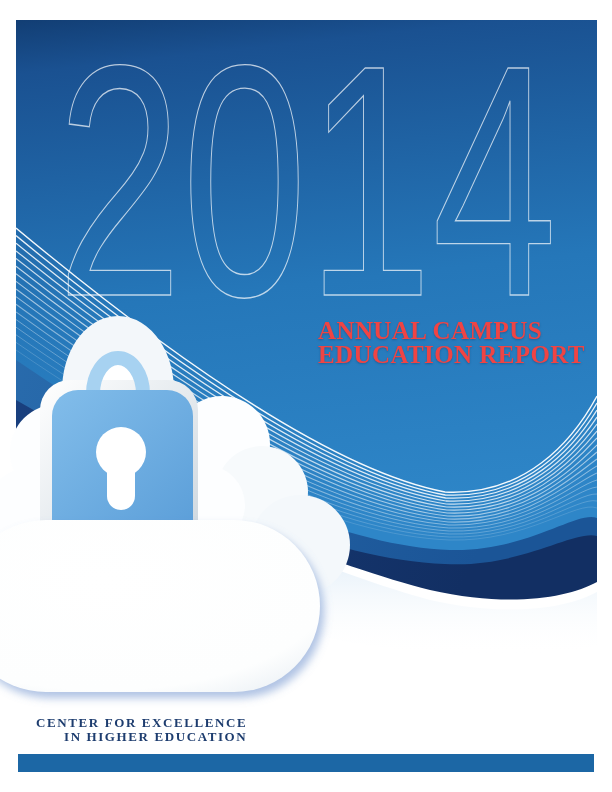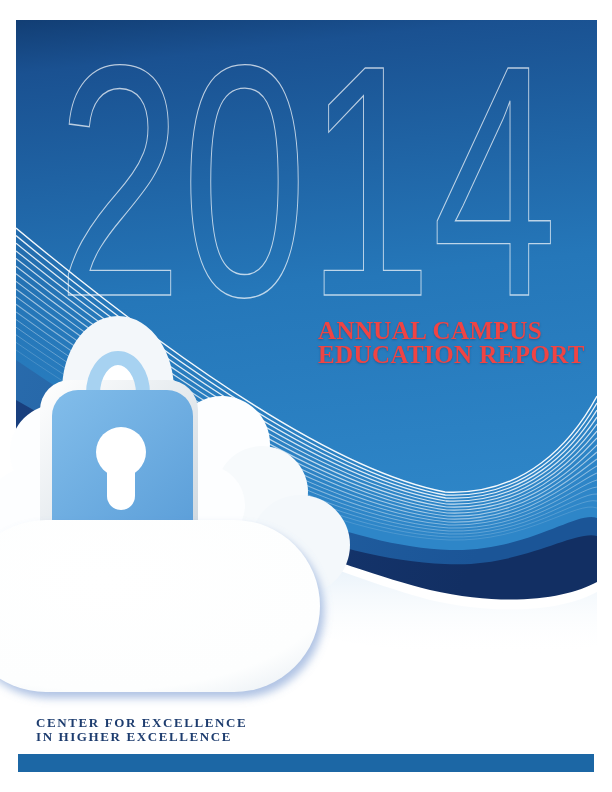--- a/index.html
+++ b/index.html
@@ -4,21 +4,21 @@
 <style>
   html,body{margin:0;padding:0;background:#ffffff;}
   #page{position:relative;width:612px;height:792px;background:#ffffff;overflow:hidden;
         font-family:"Liberation Serif", serif;}
   #art{position:absolute;left:0;top:0;}
   .report-title{position:absolute;left:318px;top:319px;width:260px;
         font-family:"Liberation Serif", serif;font-weight:bold;font-size:25px;line-height:23.5px;
         color:#ef4444;letter-spacing:0.4px;text-shadow:0 1px 2px rgba(10,50,90,0.35);white-space:nowrap;}
   .org-name{position:absolute;left:36px;top:716px;
         font-family:"Liberation Serif", serif;font-weight:bold;font-size:13px;line-height:13.5px;
-        color:#1e3d6f;letter-spacing:1.6px;white-space:nowrap;}
+        color:#1e3d6f;letter-spacing:1.6px;white-space:nowrap;text-align:right;}
   .accent-bar{position:absolute;left:18px;top:754px;width:576px;height:18px;background:#1c67a5;}
 </style>
 </head>
 <body>
 
 <div id="page">
 
   <svg id="art" width="612" height="792" viewBox="0 0 612 792">
     <defs>
       <linearGradient id="bgGrad" x1="0" y1="0" x2="0.12" y2="1">
@@ -122,18 +122,18 @@
     </g>
   </svg>
 
   <div class="report-title">
     <div>ANNUAL CAMPUS</div>
     <div>EDUCATION REPORT</div>
   </div>
 
   <div class="org-name">
     <div>CENTER FOR EXCELLENCE</div>
-    <div>IN HIGHER EXCELLENCE</div>
+    <div>IN HIGHER EDUCATION</div>
   </div>
 
   <div class="accent-bar"></div>
 
 </div>
 
 </body></html>

